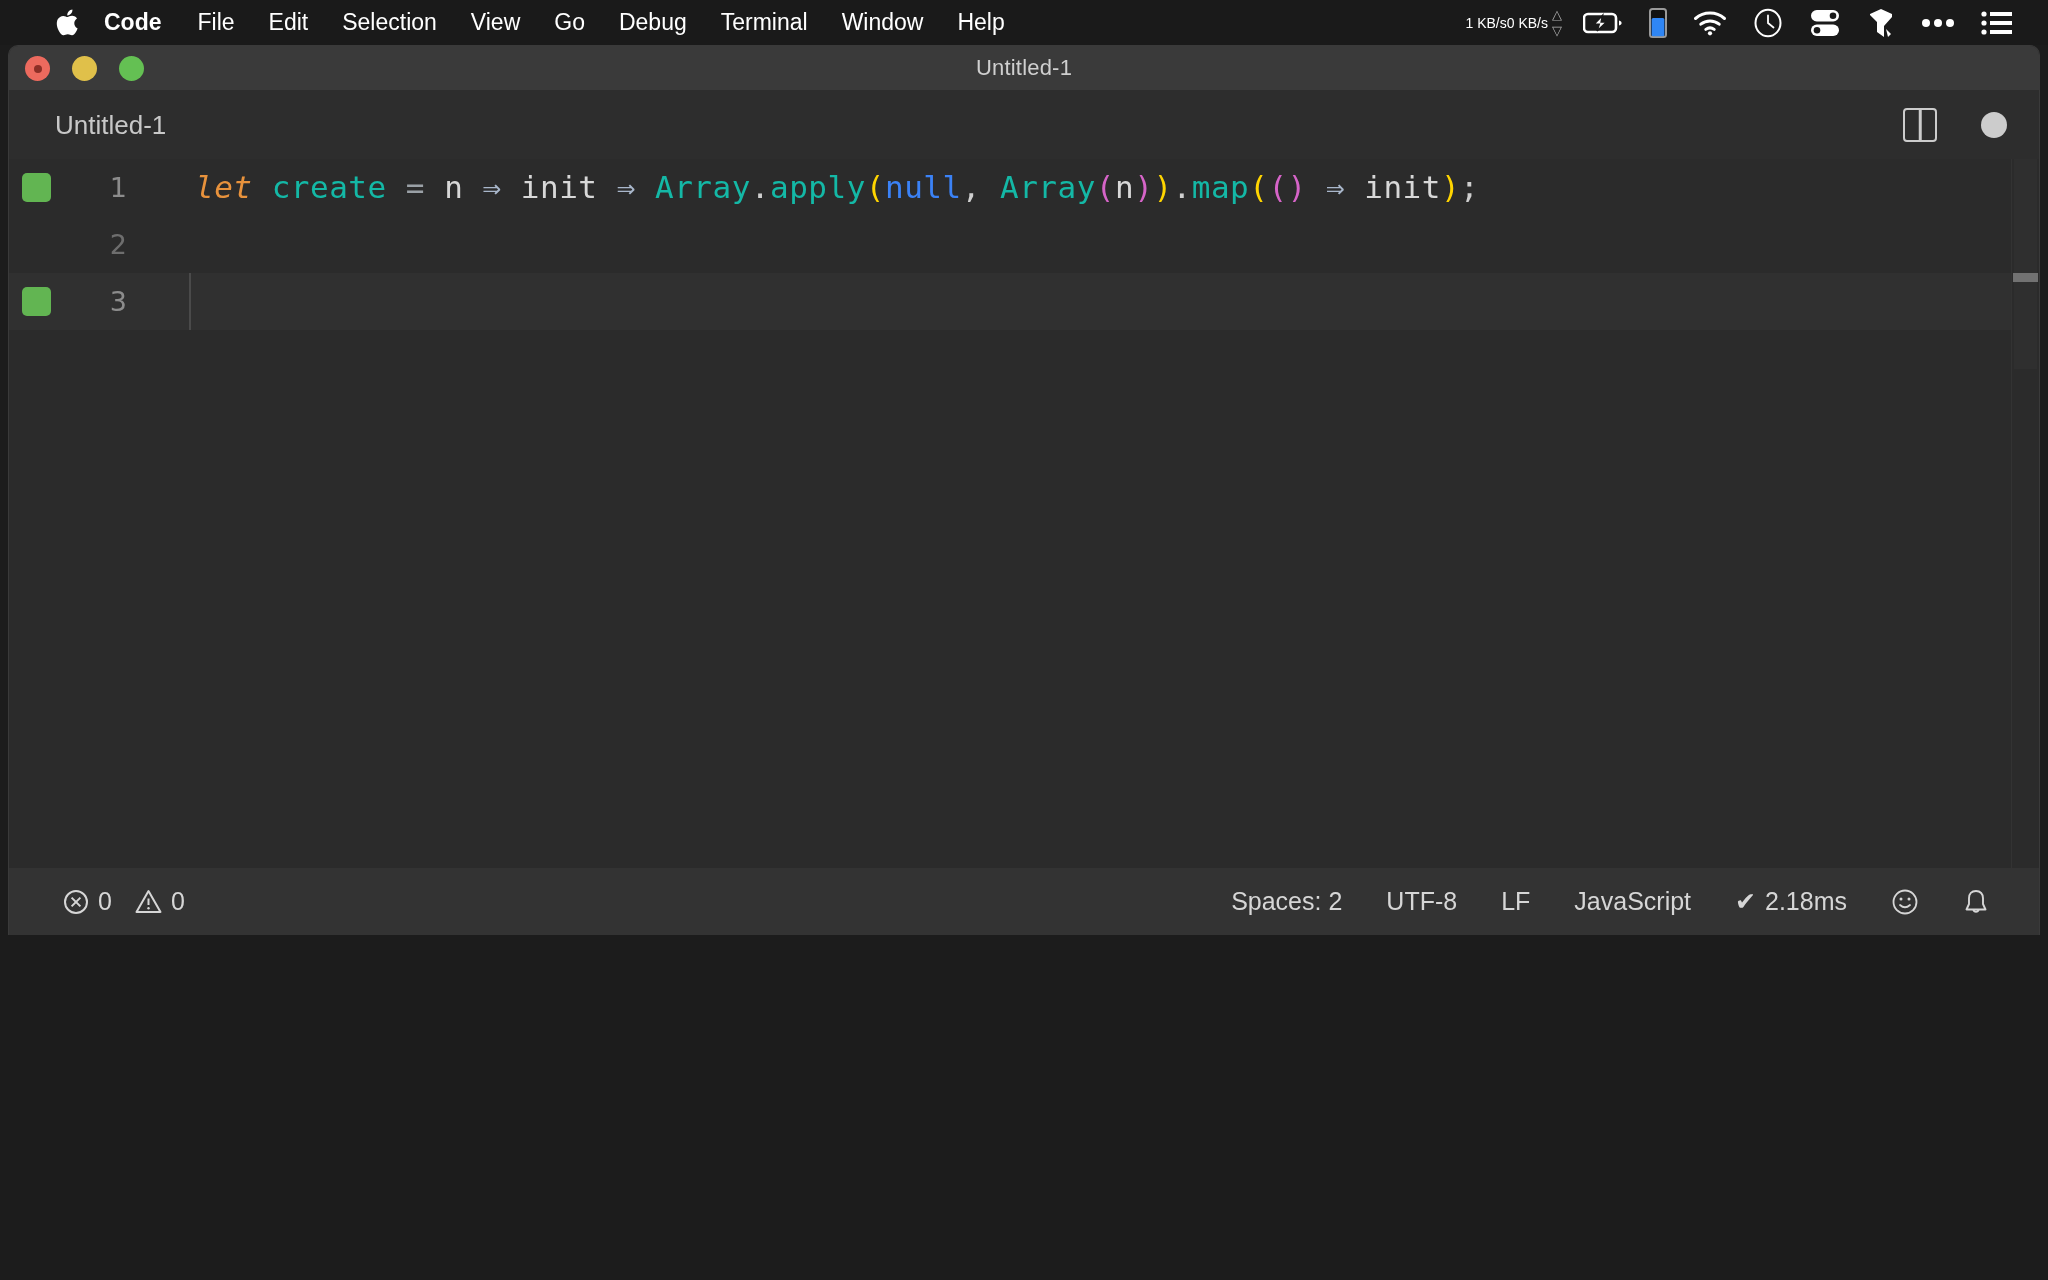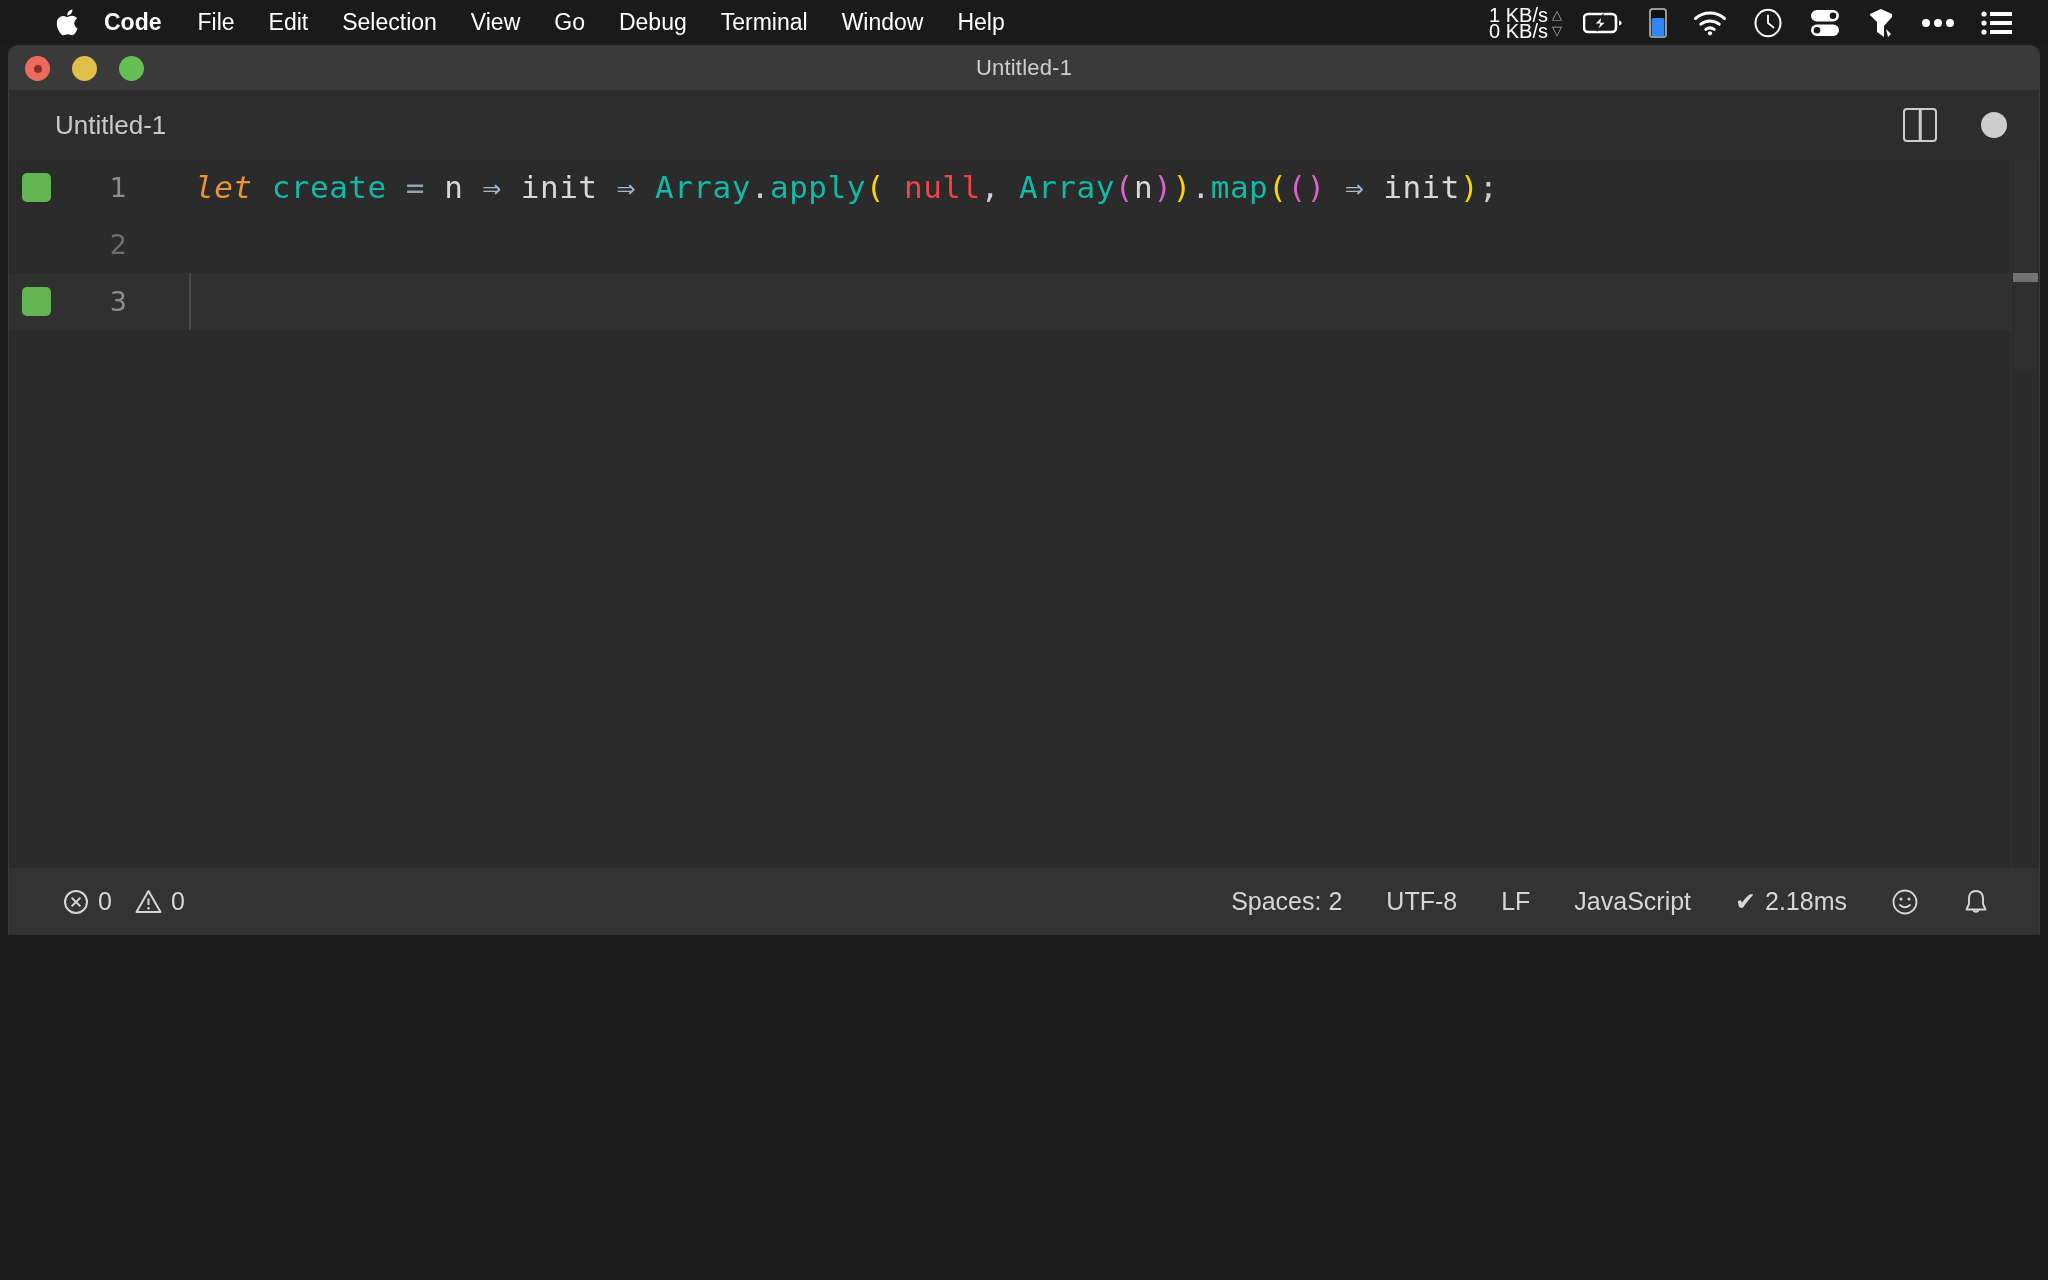--- a/index.html
+++ b/index.html
@@ -28,21 +28,21 @@
   .mb-item.bold{ font-weight:bold; padding-left:0; padding-right:19px;}
   .mb-right{
     margin-left:auto; display:flex; align-items:center; height:100%;
     padding-right:22px; gap:0px;
   }
   .mb-ricon{ display:flex; align-items:center; justify-content:center;
     height:100%; padding:0 13px; }
   .netspeed{
     display:flex; align-items:center; gap:4px; padding:0 8px 0 12px;
   }
-  .netspeed .nums{ display:flex; flex-direction:column; font-size:20px;
+  .netspeed .nums{ display:flex; flex-direction:row; font-size:14px;
     line-height:16px; color:#fff; text-align:right;justify-content:flex-end; }
   .netspeed .arrows{ display:flex; flex-direction:column;
     font-size:13px; line-height:16px; color:#b0b0b0; }
 
   
   #window{
     position:absolute; left:8px; top:45px; width:2032px; height:890px;
     background:#2b2b2b;
     border-radius:10px 10px 0 0;
     border:1px solid #3a3a3a;
@@ -116,21 +116,21 @@
   .code{
     position:absolute; left:186px; font-size:31px; letter-spacing:0.5px;
     white-space:pre; line-height:57px;
   }
   
   .t-key   { color:#e8923c;font-style:italic; }       
   .t-fn    { color:#14b8a6; }       
   .t-op    { color:#9aa0a6; }       
   .t-var   { color:#d8d8d8; }       
   .t-arrow { color:#a9b7cb; }       
-  .t-const { color:#ef4444;margin-left:19px; }       
+  .t-const { color:#3b82f6; }       
   .t-punc  { color:#cfcfcf; }       
   .t-semi  { color:#e8923c; }
   .t-num   { color:#6fa8dc; }
   .t-p1    { color:#ffd500; }       
   .t-p2    { color:#d664c8; }       
   .t-cmt   { color:#8a8a8a; font-style:italic; }
   .t-res   { color:#4a8fd4; }       
 
   
   #ruler{

